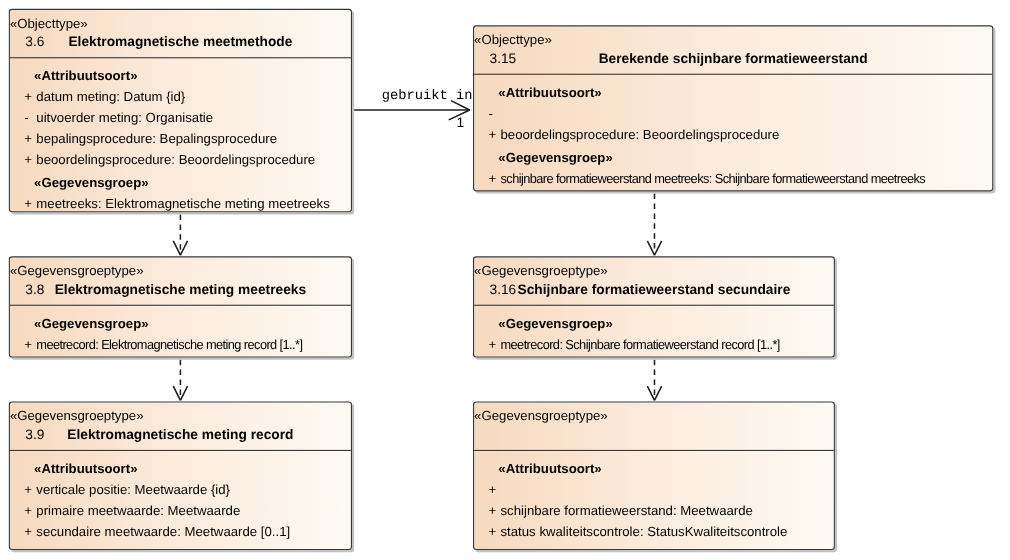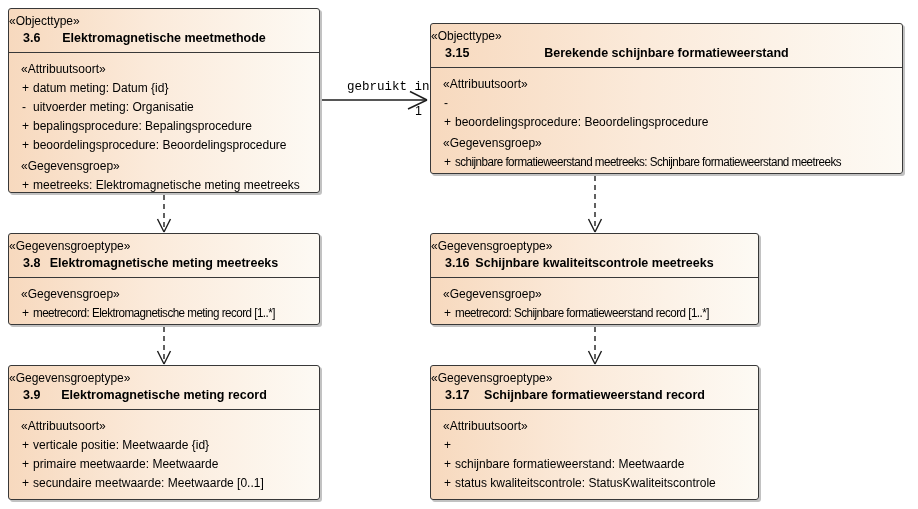--- a/index.html
+++ b/index.html
@@ -48,31 +48,32 @@
     position: relative;
     text-align: center;
     font-weight: bold;
     font-size: 12.5px;
     line-height: 19px;
   }
   .box-number {
     position: absolute;
     left: 14px;
     top: 0;
-    font-weight: bold;
+    font-weight: normal;
   }
   .box-body {
     padding: 5px 4px 2px 0;
     font-size: 12px;
   }
   .section-header {
-    padding-left: 12px;
+    padding-left: 22px;
     line-height: 18px;
     margin: 2px 0 1px 0;
     white-space: nowrap;
+    font-weight: bold;
   }
   .attr-row {
     display: flex;
     line-height: 19px;
     white-space: nowrap;
   }
   .attr-prefix {
     flex: none;
     width: 24px;
     padding-left: 13px;
@@ -195,21 +196,21 @@
         <span class="attr-text condensed">meetrecord: Elektromagnetische meting record [1..*]</span>
       </div>
     </div>
   </div>
 
   <div class="uml-box" style="left:430px; top:233px; width:329px; height:92px;">
     <div class="box-header">
       <div class="stereotype">«Gegevensgroeptype»</div>
       <div class="title-row">
         <span class="box-number">3.16</span>
-        <span class="box-title">Schijnbare kwaliteitscontrole meetreeks</span>
+        <span class="box-title">Schijnbare formatieweerstand secundaire</span>
       </div>
     </div>
     <div class="box-body">
       <div class="section-header">«Gegevensgroep»</div>
       <div class="attr-row">
         <span class="attr-prefix">+</span>
         <span class="attr-text condensed">meetrecord: Schijnbare formatieweerstand record [1..*]</span>
       </div>
     </div>
   </div>
@@ -235,24 +236,20 @@
       <div class="attr-row">
         <span class="attr-prefix">+</span>
         <span class="attr-text">secundaire meetwaarde: Meetwaarde [0..1]</span>
       </div>
     </div>
   </div>
 
   <div class="uml-box" style="left:430px; top:365px; width:329px; height:135px;">
     <div class="box-header">
       <div class="stereotype">«Gegevensgroeptype»</div>
-      <div class="title-row">
-        <span class="box-number">3.17</span>
-        <span class="box-title">Schijnbare formatieweerstand record</span>
-      </div>
     </div>
     <div class="box-body">
       <div class="section-header">«Attribuutsoort»</div>
       <div class="attr-row">
         <span class="attr-prefix">+</span>
       </div>
       <div class="attr-row">
         <span class="attr-prefix">+</span>
         <span class="attr-text">schijnbare formatieweerstand: Meetwaarde</span>
       </div>

